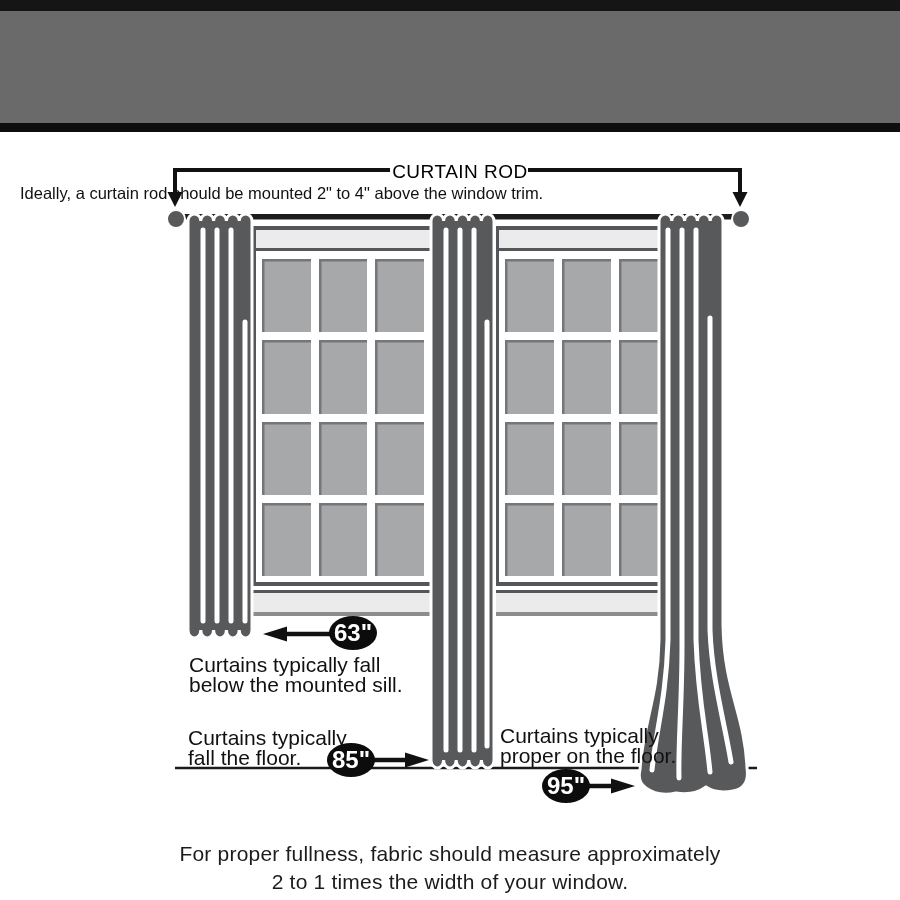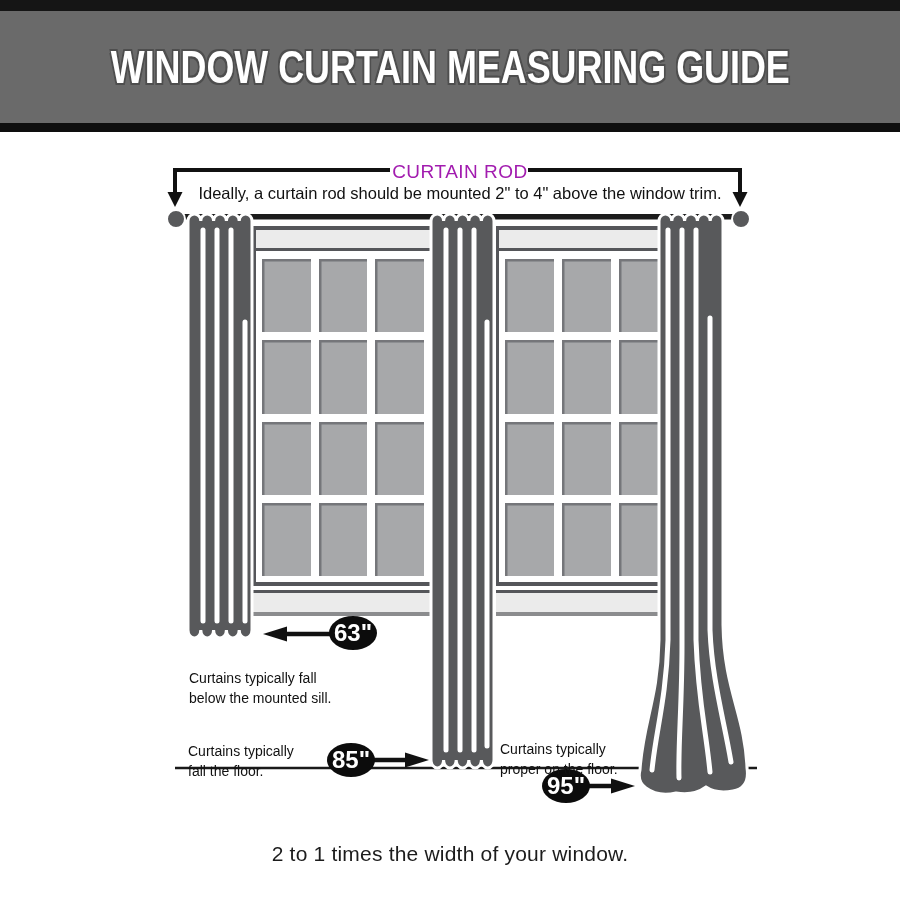--- a/index.html
+++ b/index.html
@@ -9,22 +9,22 @@
   .header{position:absolute;left:0;top:0;width:900px;height:132px;background:#6a6a6a;}
   .header .top-strip{position:absolute;left:0;top:0;width:100%;height:11px;background:#151515;}
   .header .bottom-strip{position:absolute;left:0;bottom:0;width:100%;height:9px;background:#0e0e0e;}
   .header .title-row{position:absolute;left:0;top:11px;width:100%;height:112px;
                      display:flex;align-items:center;justify-content:center;}
   .header .title{display:inline-block;white-space:nowrap;font-size:46px;font-weight:700;
                  color:#fff;letter-spacing:0px;transform:scaleX(0.78);
                  text-shadow:2px 2px 0 #4e4e4e,-2px 2px 0 #4e4e4e,2px -2px 0 #4e4e4e,-2px -2px 0 #4e4e4e;}
   
   .rod-label{position:absolute;left:20px;top:161px;width:880px;text-align:center;
-             font-size:19px;letter-spacing:0.5px;color:#a21caf;}
-  .rod-sub{position:absolute;left:20px;top:184px;width:880px;text-align:center;
+             font-size:19px;letter-spacing:0.5px;color:#000000;}
+  .rod-sub{position:absolute;left:20px;top:184px;width:880px;text-align:left;
            font-size:16.5px;color:#111;}
   
   .window{position:absolute;top:222px;height:395px;}
   .win-left{left:253px;width:179px;}
   .win-right{left:496px;width:180px;}
   .head-bar1{position:absolute;left:0;right:0;top:4px;height:4px;background:#55565a;}
   .head-band{position:absolute;left:0;right:0;top:8px;height:18px;background:#ebebeb;}
   .head-bar2{position:absolute;left:0;right:0;top:26px;height:3px;background:#55565a;}
   .edge-l{position:absolute;left:0;top:4px;height:356px;width:2.5px;background:#55565a;}
   .edge-r{position:absolute;right:0;top:4px;height:356px;width:2.5px;background:#55565a;}
@@ -32,36 +32,33 @@
              display:grid;grid-template-columns:repeat(3,1fr);grid-template-rows:repeat(4,1fr);
              gap:8px;background:#fff;}
   .pane{background:#a7a8aa;box-shadow:inset 2.5px 2.5px 0 #75767a;}
   .sill-bar1{position:absolute;left:0;right:0;top:360px;height:4px;background:#55565a;}
   .sill-bar2{position:absolute;left:0;right:0;top:368px;height:3.5px;background:#55565a;}
   .sill-band{position:absolute;left:0;right:0;top:371px;height:19px;background:#ebebeb;}
   .sill-bar3{position:absolute;left:0;right:0;top:390px;height:4px;background:#8b8c8e;}
   
   .draw{position:absolute;left:0;top:0;width:900px;height:900px;pointer-events:none;}
   
-  .caption{position:absolute;font-size:14px;line-height:20px;color:#111;margin-top:13px;}
+  .caption{position:absolute;font-size:21px;line-height:20px;color:#111;}
   .badge{position:absolute;width:48px;height:34px;background:#0c0c0c;border-radius:50%;
          color:#fff;font-size:24px;font-weight:700;text-align:center;line-height:33px;}
   .footer{position:absolute;left:0;top:840px;width:900px;text-align:center;
           font-size:21px;line-height:28px;color:#1c1c1c;letter-spacing:0.2px;}
 </style>
 </head>
 <body>
 
 <div class="stage">
 
   <div class="header">
     <div class="top-strip"></div>
-    <div class="title-row">
-      <span class="title">WINDOW CURTAIN MEASURING GUIDE</span>
-    </div>
     <div class="bottom-strip"></div>
   </div>
 
   <div class="window win-left">
     <div class="head-bar1"></div>
     <div class="head-band"></div>
     <div class="head-bar2"></div>
     <div class="edge-l"></div>
     <div class="edge-r"></div>
     <div class="pane-grid">
@@ -198,16 +195,17 @@
   <div class="caption" style="left:188px;top:728px;">
     <span style="display:block">Curtains typically</span>
     <span style="display:block">fall the floor.</span>
   </div>
   <div class="caption" style="left:500px;top:726px;">
     <span style="display:block">Curtains typically</span>
     <span style="display:block">proper on the floor.</span>
   </div>
 
   <div class="footer">
+    <span style="display:block">For proper fullness, fabric should measure approximately</span>
     <span style="display:block">2 to 1 times the width of your window.</span>
   </div>
 
 </div>
 
 </body></html>

